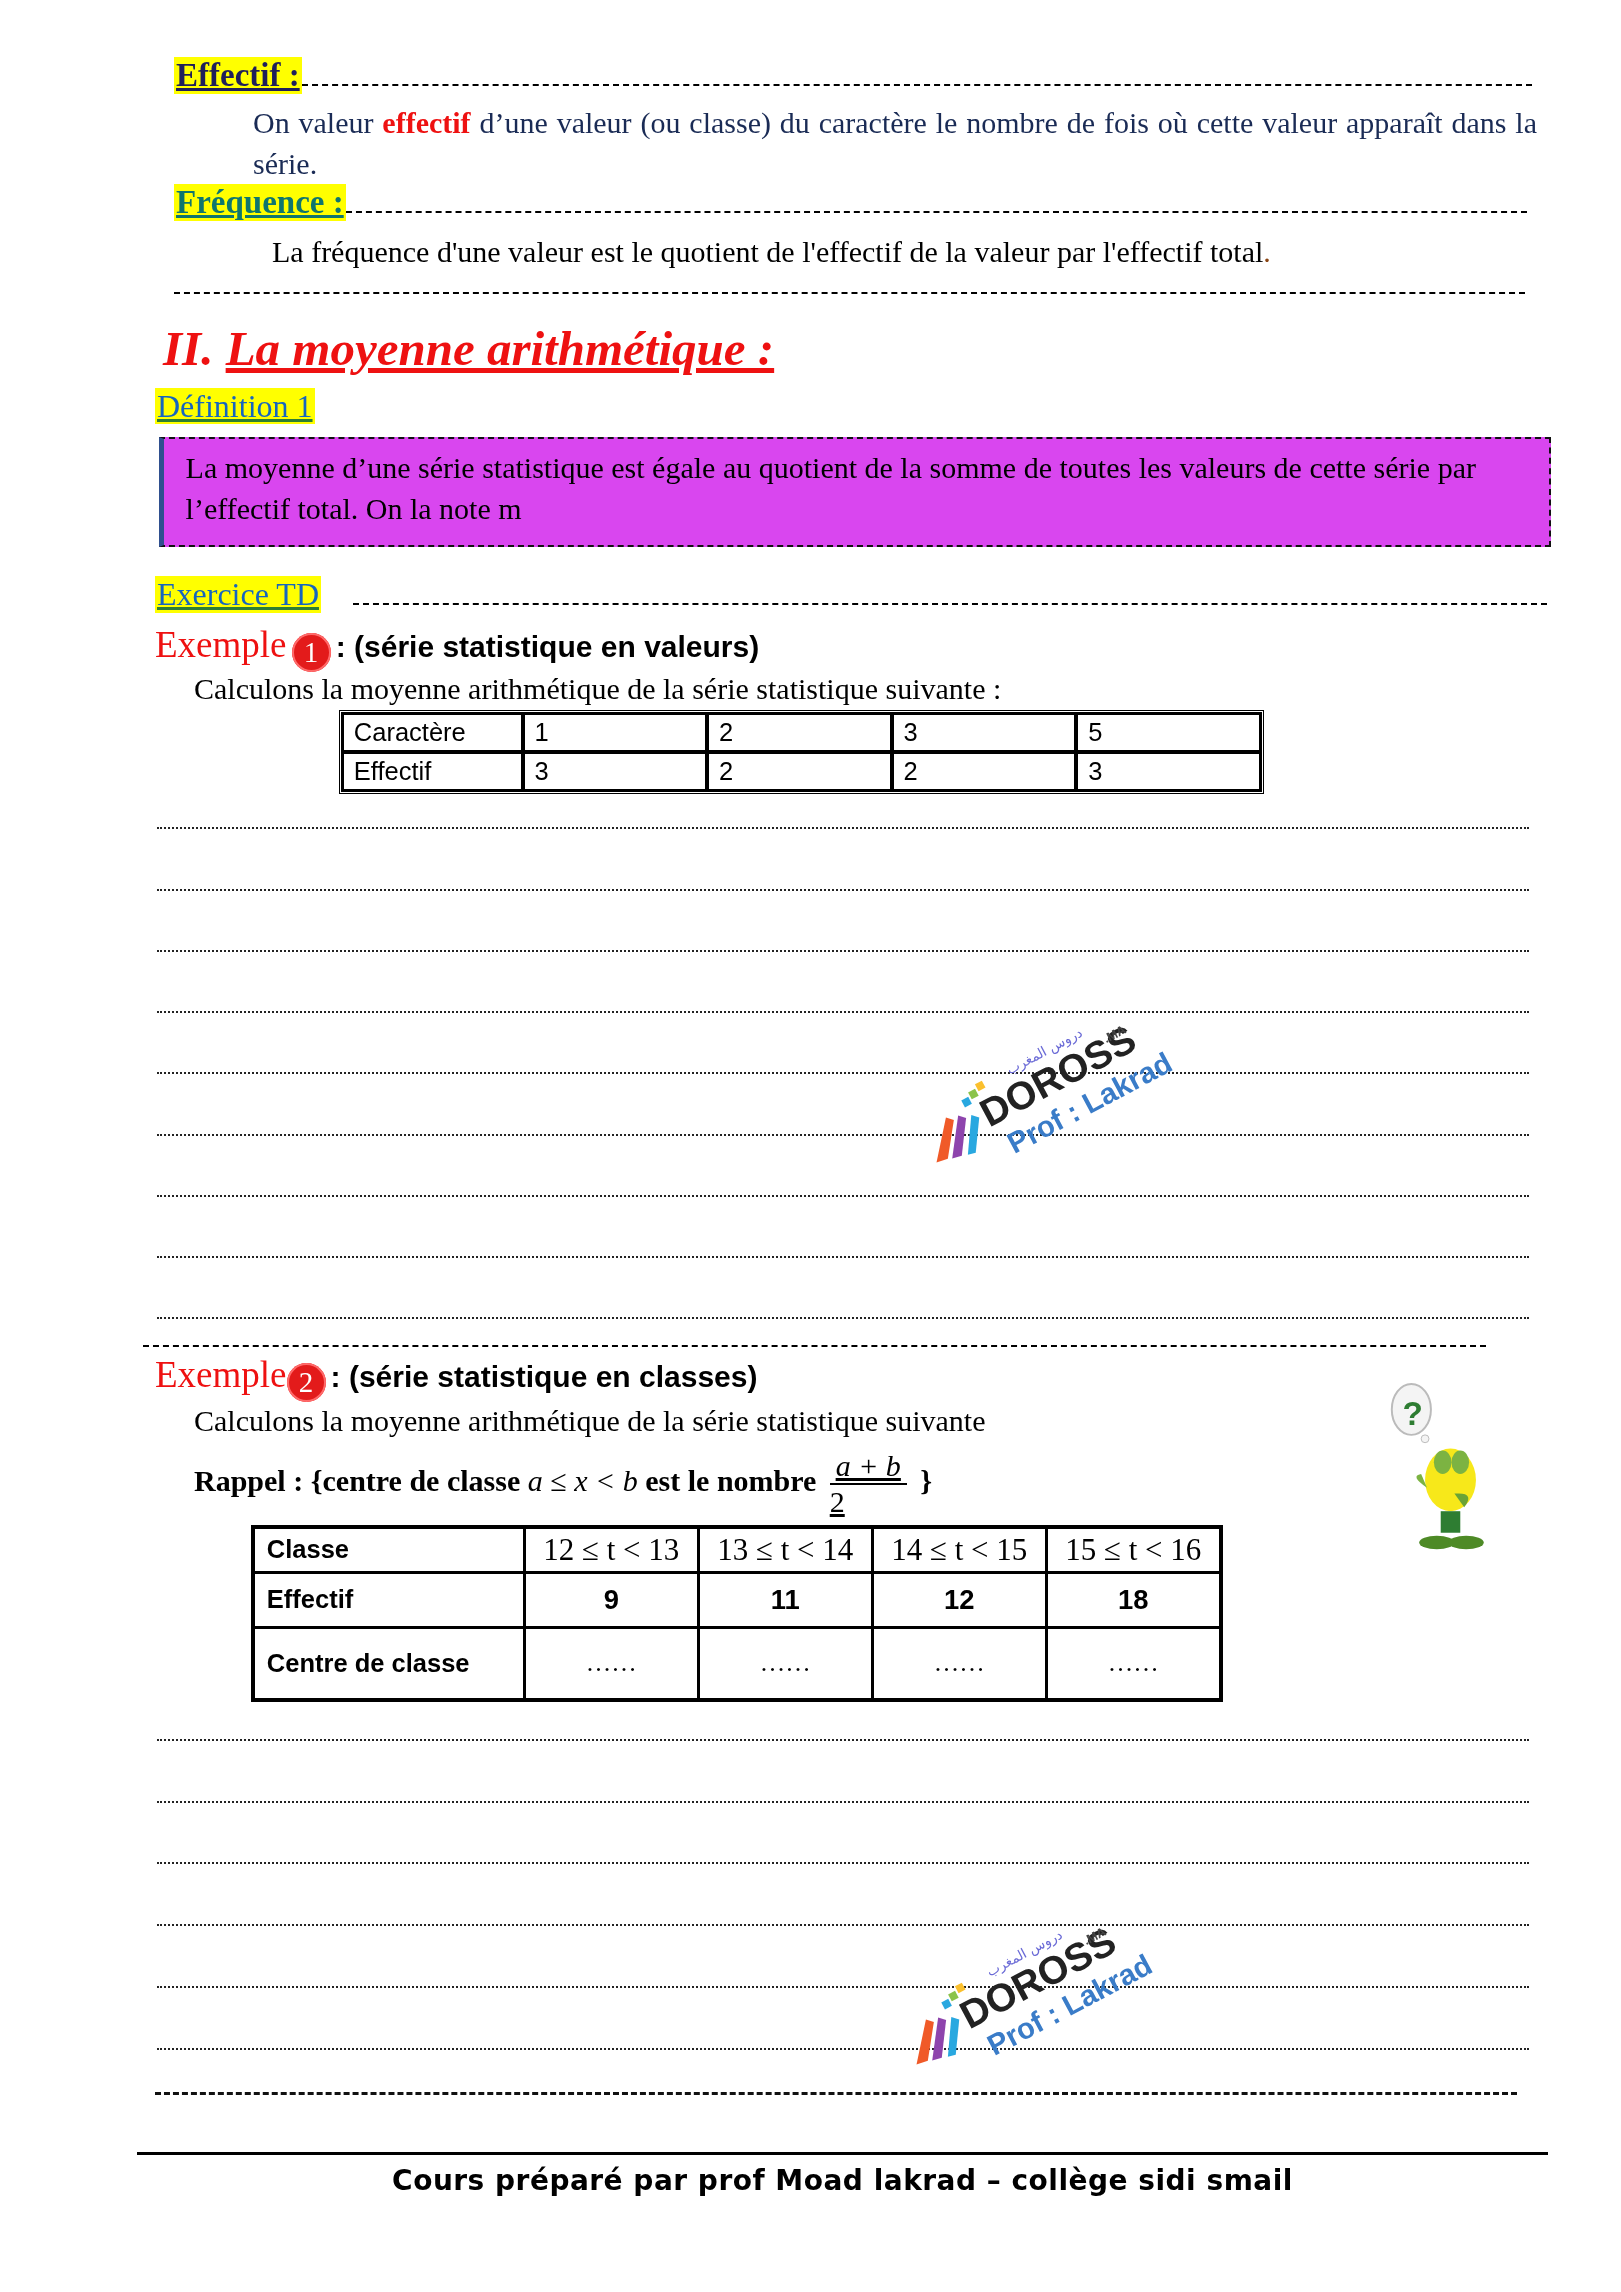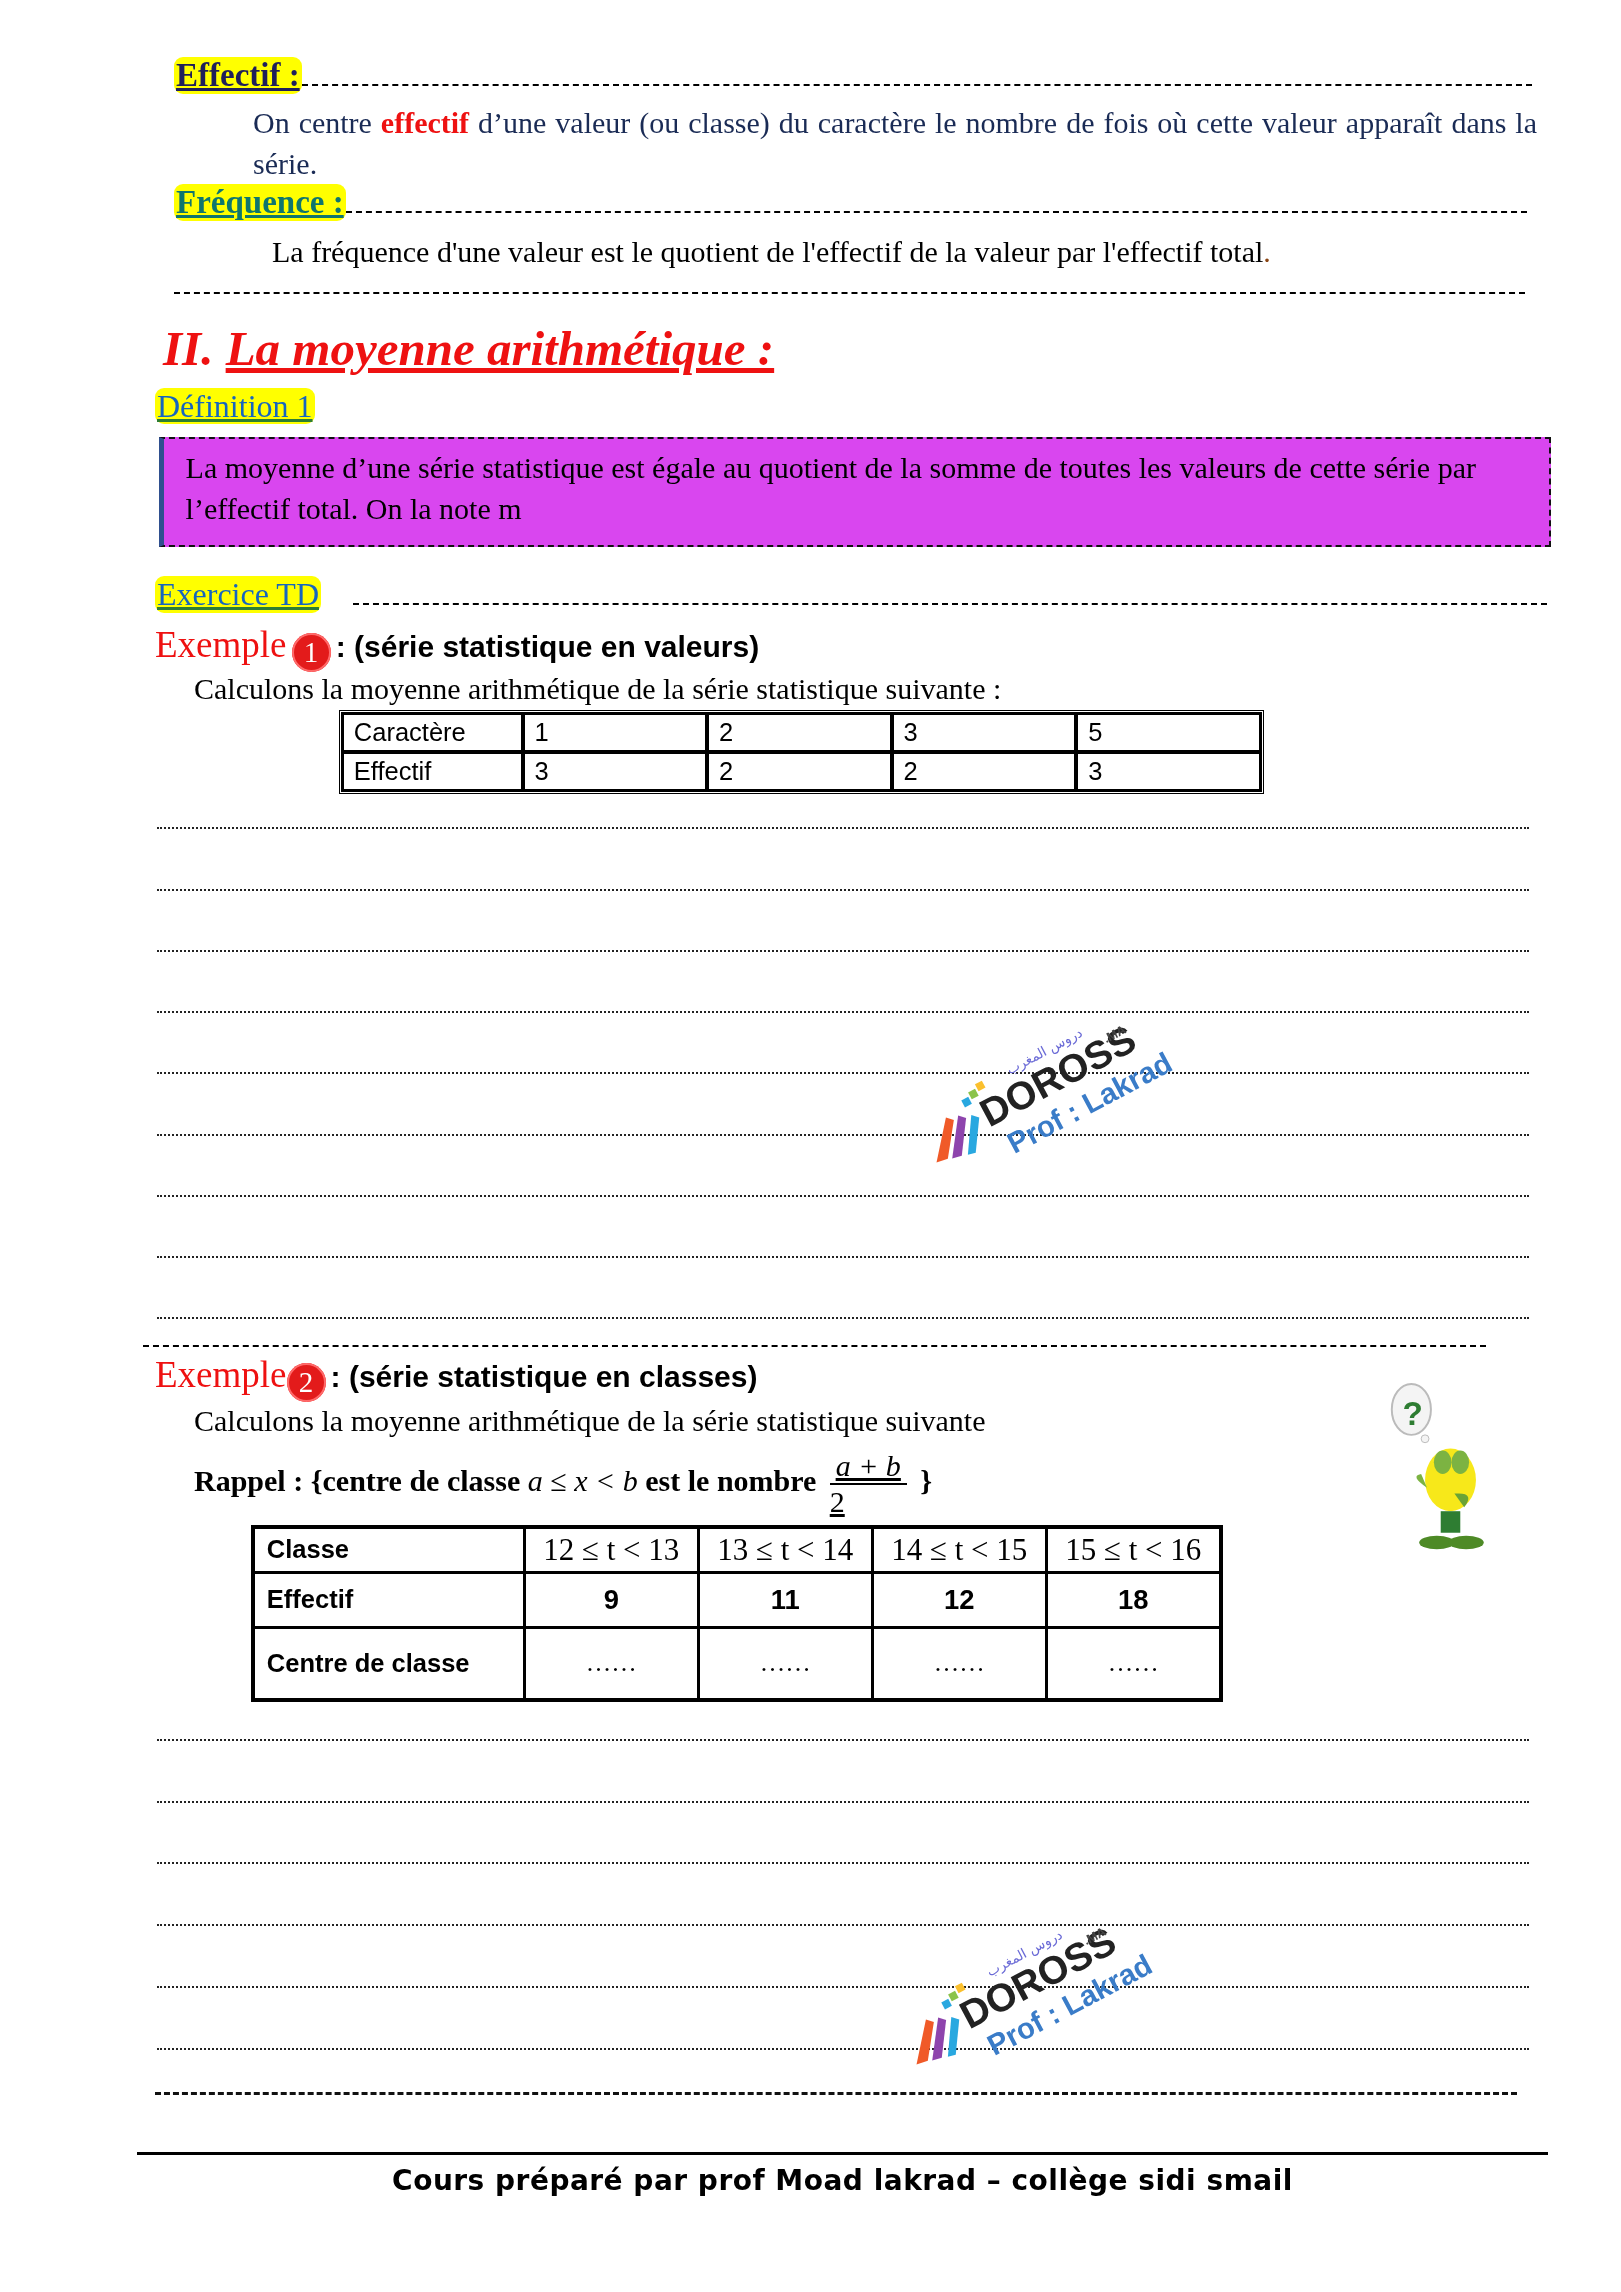--- a/index.html
+++ b/index.html
@@ -1,19 +1,19 @@
 <!DOCTYPE html>
 <html><head>
 <meta charset="utf-8">
 <style>
   html, body { margin:0; padding:0; background:#ffffff; }
   body { width:1621px; height:2293px; position:relative; overflow:hidden;
          font-family:"DejaVu Serif", serif; color:#000; }
   .abs { position:absolute; }
-  .hl { background:#ffff00;border-radius:9px; }
+  .hl { background:#ffff00; }
   .dashline { border-bottom:2.9px dashed #000; }
   .dotline { border-bottom:2.9px dotted #222; height:0; }
 
   
   .term { font-family:"Liberation Serif", serif; font-weight:bold; font-size:33px;
           text-decoration:underline; color:#1f1f5a; padding:0 2px; }
   .term-fr { color:#0f766e; }
   .body-blue { font-family:"Liberation Serif", serif; font-size:30px; color:#1a2b55; line-height:41px; }
   .body-black { font-family:"Liberation Serif", serif; font-size:30px; color:#000; line-height:41px; }
   .red { color:#ee1111; font-weight:bold; }
@@ -61,21 +61,21 @@
 </head>
 <body>
 
 <div class="abs" style="left:174px; top:57px; width:1358px;">
   <div style="display:flex; align-items:flex-end;">
     <span class="term hl">Effectif :</span>
     <div class="dashline" style="flex:1; margin-bottom:7.8px;"></div>
   </div>
 </div>
 <div class="abs body-blue" style="left:253px; top:102px; width:1284px; text-align:justify;">
-  <span>On centre </span><span class="red">effectif</span><span> d’une valeur (ou classe) du caractère le nombre de fois où cette valeur apparaît dans la série.</span>
+  <span>On valeur </span><span class="red">effectif</span><span> d’une valeur (ou classe) du caractère le nombre de fois où cette valeur apparaît dans la série.</span>
 </div>
 
 <div class="abs" style="left:174px; top:184px; width:1353px;">
   <div style="display:flex; align-items:flex-end;">
     <span class="term term-fr hl">Fréquence :</span>
     <div class="dashline" style="flex:1; margin-bottom:7.8px;"></div>
   </div>
 </div>
 <div class="abs body-black" style="left:272px; top:231px; width:1274px;">
   <span>La fréquence d'une valeur est le quotient de l'effectif de la valeur par l'effectif total</span><span style="color:#8b4513;">.</span>

